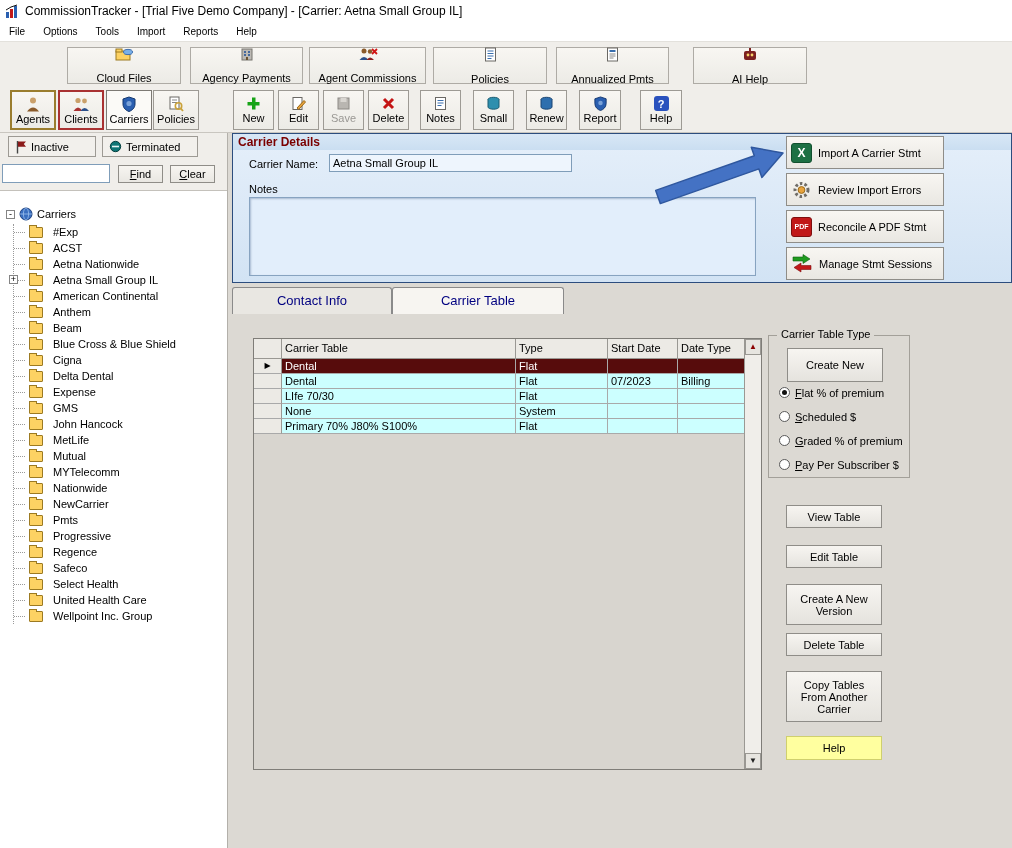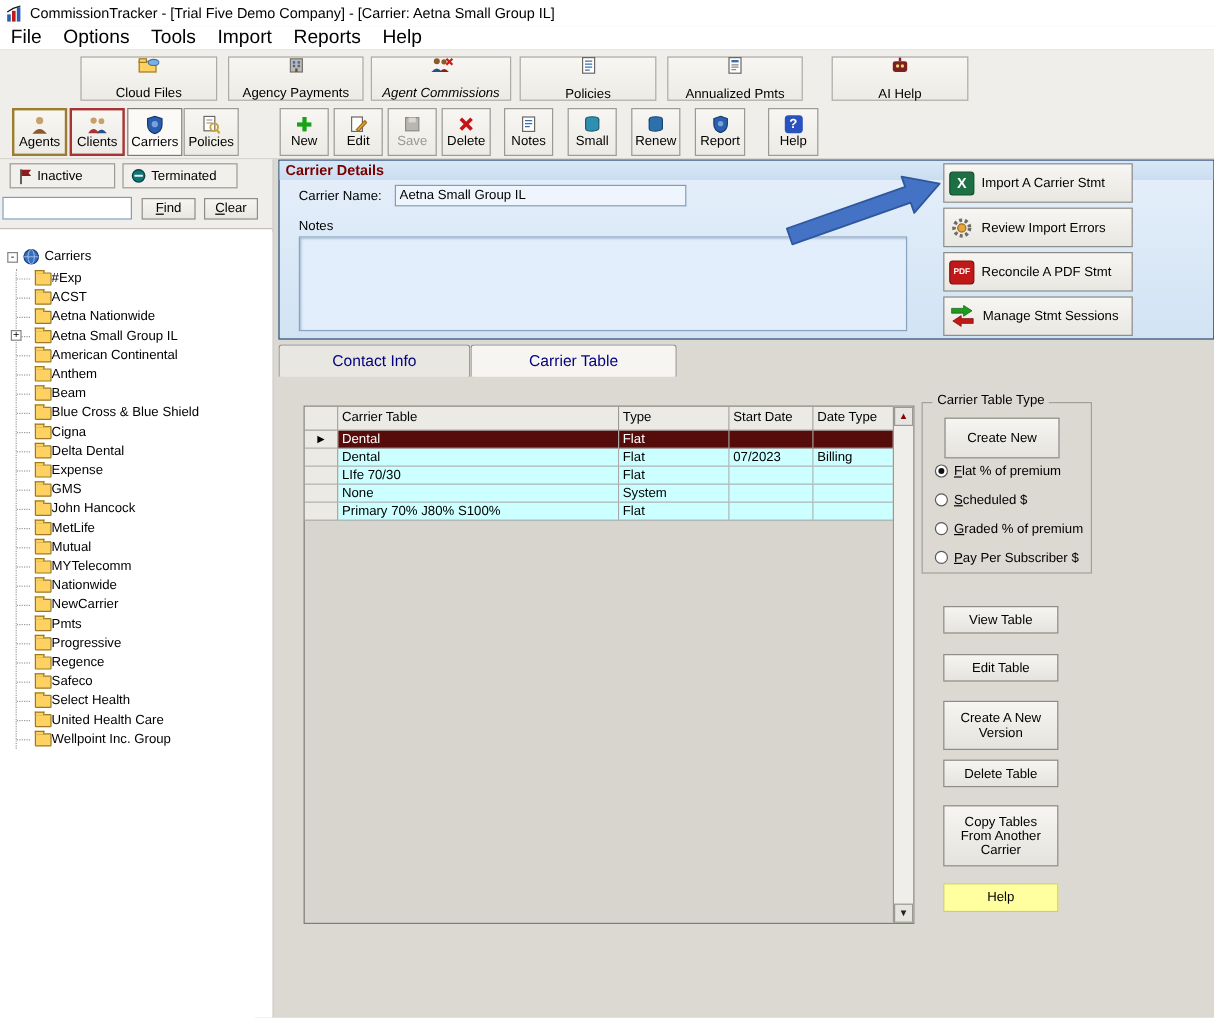--- a/index.html
+++ b/index.html
@@ -11,21 +11,21 @@
     background: #ece9e4;
     overflow: hidden;
     color:#000;
   }
   .abs { position:absolute; }
 
   
   .titlebar { position:absolute; top:0; left:0; width:1012px; height:22px; background:#fff;
     display:flex; align-items:center; gap:5px; padding-left:5px; font-size:12px; }
   .menubar { position:absolute; top:22px; left:0; width:1012px; height:20px; background:#fff;
-    display:flex; align-items:center; font-size:16px; border-bottom:1px solid #e3e1dc; }
+    display:flex; align-items:center; font-size:10px; border-bottom:1px solid #e3e1dc; }
   .menu-item { padding:2px 9px; cursor:default; }
 
   
   .toolbar-top { position:absolute; top:42px; left:0; width:1012px; height:46px; background:#f0eeea; }
   .tb-big { position:absolute; top:5px; height:37px; background:linear-gradient(#f8f6f2,#ecebe6);
     border:1px solid #aeaba5; display:flex; flex-direction:column; align-items:center; justify-content:center; gap:11px; }
   .toolbar2 { position:absolute; top:88px; left:0; width:1012px; height:45px; background:#f0eeea; border-bottom:1px solid #c9c6c0; }
   .tb-sm { position:absolute; top:2px; height:40px; background:linear-gradient(#f8f6f2,#ecebe6);
     border:1px solid #9d9a94; display:flex; flex-direction:column; align-items:center; justify-content:center; gap:1px; font-size:11px; }
   .tb-sm.active { background:#fbfaf7; border:1px solid #7d7a74; }
@@ -36,21 +36,21 @@
 
   
   .left-panel { position:absolute; top:133px; left:0; width:228px; height:715px; background:#ffffff; border-right:1px solid #b3b0aa; }
   .filter-box { position:absolute; top:0; left:0; width:227px; height:58px; background:#f0eeea; border-bottom:1px solid #c4c1bb; }
   .flat-btn { position:absolute; background:#f2f0ec; border:1px solid #9d9a94; display:flex; align-items:center; gap:4px; padding:0 6px; font-size:11px; }
   .txt-input { background:#fff; border:1px solid #7f9db9; font-size:11px; padding:1px 3px; font-family:"Liberation Sans",sans-serif; }
   .sm-btn { position:absolute; background:linear-gradient(#f7f5f1,#e9e7e2); border:1px solid #8f8d88; font-size:11px; text-align:center; }
   .tree { position:absolute; top:60px; left:0; width:227px; height:655px; background:#fff; overflow:hidden; }
   .tree-root { display:flex; align-items:center; gap:4px; margin:13px 0 2px 6px; height:16px; }
   .tree-children { margin-left:13px; border-left:1px dotted #9a9a9a; }
-  .tree-item { position:relative; height:16px; display:flex; align-items:center; gap:0; padding-left:15px; cursor:default; }
+  .tree-item { position:relative; height:16px; display:flex; align-items:center; gap:10px; padding-left:15px; cursor:default; }
   .tree-item::before { content:""; position:absolute; left:0; top:8px; width:11px; border-top:1px dotted #9a9a9a; }
   .expander { width:9px; height:9px; border:1px solid #848484; background:#fff; font-size:9px; line-height:7px; text-align:center; flex:none; }
   .expander.on-line { position:absolute; left:-5px; top:3px; }
   .folder { width:14px; height:11px; background:#fdd263; border:1px solid #9c7a22; border-radius:1px; position:relative; flex:none; }
   .folder::before { content:""; position:absolute; top:-3px; left:-1px; width:6px; height:2px; background:#fdd263; border:1px solid #9c7a22; border-bottom:none; }
 
   
   .main { position:absolute; top:133px; left:228px; width:784px; height:715px; background:#dcd9d3; }
   .details-panel { position:absolute; left:4px; top:0; right:0; height:150px;
     background:linear-gradient(#e5effa,#d2e3f4); border:1px solid #2c4d7e; }
@@ -140,21 +140,21 @@
     <svg class="ico" width="16" height="14" viewBox="0 0 16 14">
       <rect x="3" y="2" width="10" height="11" fill="#bcb9b4" stroke="#77746f"></rect>
       <rect x="5" y="4" width="2" height="2" fill="#44689c"></rect>
         <rect x="9" y="4" width="2" height="2" fill="#44689c"></rect>
       <rect x="5" y="7" width="2" height="2" fill="#44689c"></rect>
         <rect x="9" y="7" width="2" height="2" fill="#44689c"></rect>
       <rect x="7" y="10" width="2" height="3" fill="#6b5230"></rect>
     </svg>
     <span>Agency Payments</span>
   </div>
-  <div class="tb-big" style="left:309px;width:117px;font-style:italic;">
+  <div class="tb-big" style="left:309px;width:117px;">
     <svg class="ico" width="20" height="14" viewBox="0 0 20 14">
       <circle cx="6" cy="4" r="2.5" fill="#8a5a2a"></circle>
         <path d="M1.5 13 q4.5 -6 9 0 z" fill="#2a4f8a"></path>
       <circle cx="12" cy="4.5" r="2.2" fill="#8a5a2a"></circle>
         <path d="M8.5 13 q3.5 -5 7.5 0 z" fill="#8a1f1f"></path>
       <path d="M14 2 L19 7 M19 2 L14 7" stroke="#d01515" stroke-width="1.8"></path>
     </svg>
     <span>Agent Commissions</span>
   </div>
   <div class="tb-big" style="left:433px;width:114px;">

